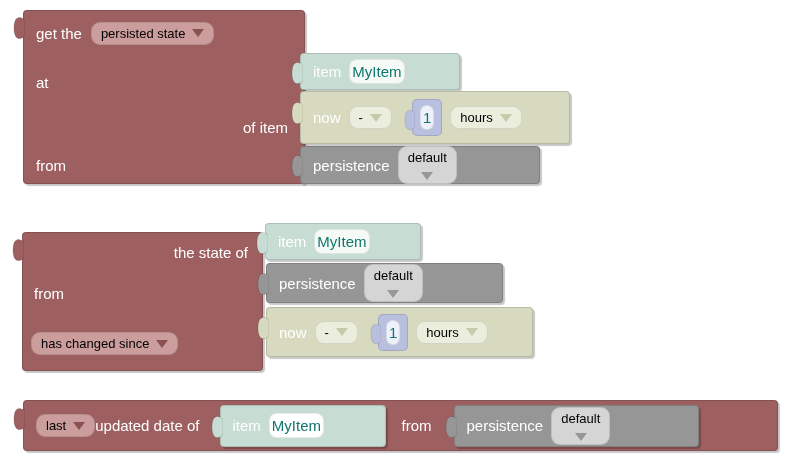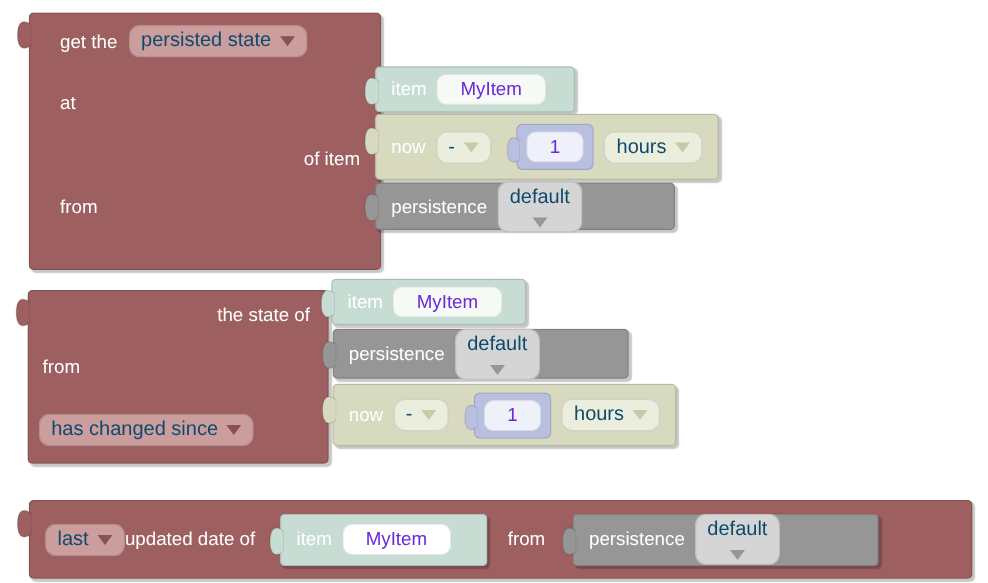--- a/index.html
+++ b/index.html
@@ -15,52 +15,52 @@
     border:1px solid rgba(0,0,0,0.14);
     box-shadow:2px 2px 1px rgba(0,0,0,0.22);
   }
   .main{position:relative;background:var(--maroon);}
   .child{position:absolute;display:flex;align-items:center;gap:8px;padding:0 12px;}
   .inline-child{position:relative;display:flex;align-items:center;gap:8px;padding:0 12px;}
   .lbl{color:#ffffff;font-size:15px;white-space:nowrap;}
   .row{display:flex;align-items:center;}
   .dd{
     display:inline-flex;align-items:center;gap:7px;
-    border-radius:9px;padding:3px 9px;font-size:16px;color:#0c4a6e;
+    border-radius:9px;padding:3px 9px;font-size:13px;color:#000000;
     border:1px solid rgba(0,0,0,0.10);white-space:nowrap;cursor:pointer;justify-content:center;
   }
   .dd-maroon{background:#cb9d9d;}
   .dd-olive{background:#ebeddd;}
   .dd-gray{background:#d5d5d5;flex-direction:column;}
   .arr{width:0;height:0;border-left:6px solid transparent;border-right:6px solid transparent;border-top:8px solid #000;}
   .arr-maroon{border-top-color:#8a5151;}
   .arr-olive{border-top-color:#c5caa8;}
   .arr-gray{border-top-color:#979797;}
   .field{
-    background:#f6faf7;border-radius:8px;padding:3px 18px;font-size:15px;color:#6d28d9;
+    background:#f6faf7;border-radius:8px;padding:3px 2px;font-size:15px;color:#0f766e;
     border:1px solid rgba(0,0,0,0.08);white-space:nowrap;
   }
   .field-purple{background:#eef0fa;}
   .tab{position:absolute;left:-10px;width:12px;height:26px;}
   .teal{background:var(--teal);}
   .olive{background:var(--olive);}
   .gray{background:var(--gray);}
   .purple{
     position:relative;background:var(--purple);border-radius:5px;
     border:1px solid rgba(0,0,0,0.12);display:flex;align-items:center;
     padding:5px 7px;margin-left:12px;
   }
 </style>
 </head>
 <body>
 
 <div class="canvas" style="--maroon:#9d5f5f;--teal:#c7dcd2;--olive:#d7dabf;--gray:#969696;--purple:#b9bfdf;">
 
   <div class="group" style="left:23px;top:10px;">
-    <div class="blk main" style="width:282px;height:206px;padding-left:12px;">
+    <div class="blk main" style="width:282px;height:174px;">
       <svg class="tab" style="left:-11px;top:4px;" viewBox="0 0 12 26">
         <path d="M12 5 C6 0 1 2 1 13 C1 24 6 26 12 21 Z" fill="#9d5f5f" stroke="rgba(0,0,0,0.15)" stroke-width="1"></path>
       </svg>
       <div class="row" style="height:44px;padding-left:12px;gap:9px;">
         <span class="lbl">get the</span>
         <span class="dd dd-maroon">
           <span>persisted state</span>
           <span class="arr arr-maroon"></span>
         </span>
       </div>
@@ -170,21 +170,21 @@
         <span class="field field-purple">1</span>
       </span>
       <span class="dd dd-olive">
         <span>hours</span>
         <span class="arr arr-olive"></span>
       </span>
     </div>
   </div>
 
   <div class="group" style="left:23px;top:400px;">
-    <div class="blk main" style="width:755px;height:63px;display:flex;align-items:center;padding-left:12px;">
+    <div class="blk main" style="width:755px;height:51px;display:flex;align-items:center;padding-left:12px;">
       <svg class="tab" style="left:-11px;top:5px;" viewBox="0 0 12 26">
         <path d="M12 5 C6 0 1 2 1 13 C1 24 6 26 12 21 Z" fill="#9d5f5f" stroke="rgba(0,0,0,0.15)" stroke-width="1"></path>
       </svg>
       <span class="dd dd-maroon">
         <span>last</span>
         <span class="arr arr-maroon"></span>
       </span>
       <span class="lbl" style="">updated date of</span>
 
       <span class="blk inline-child teal" style="height:42px;min-width:166px;margin-left:20px;">

